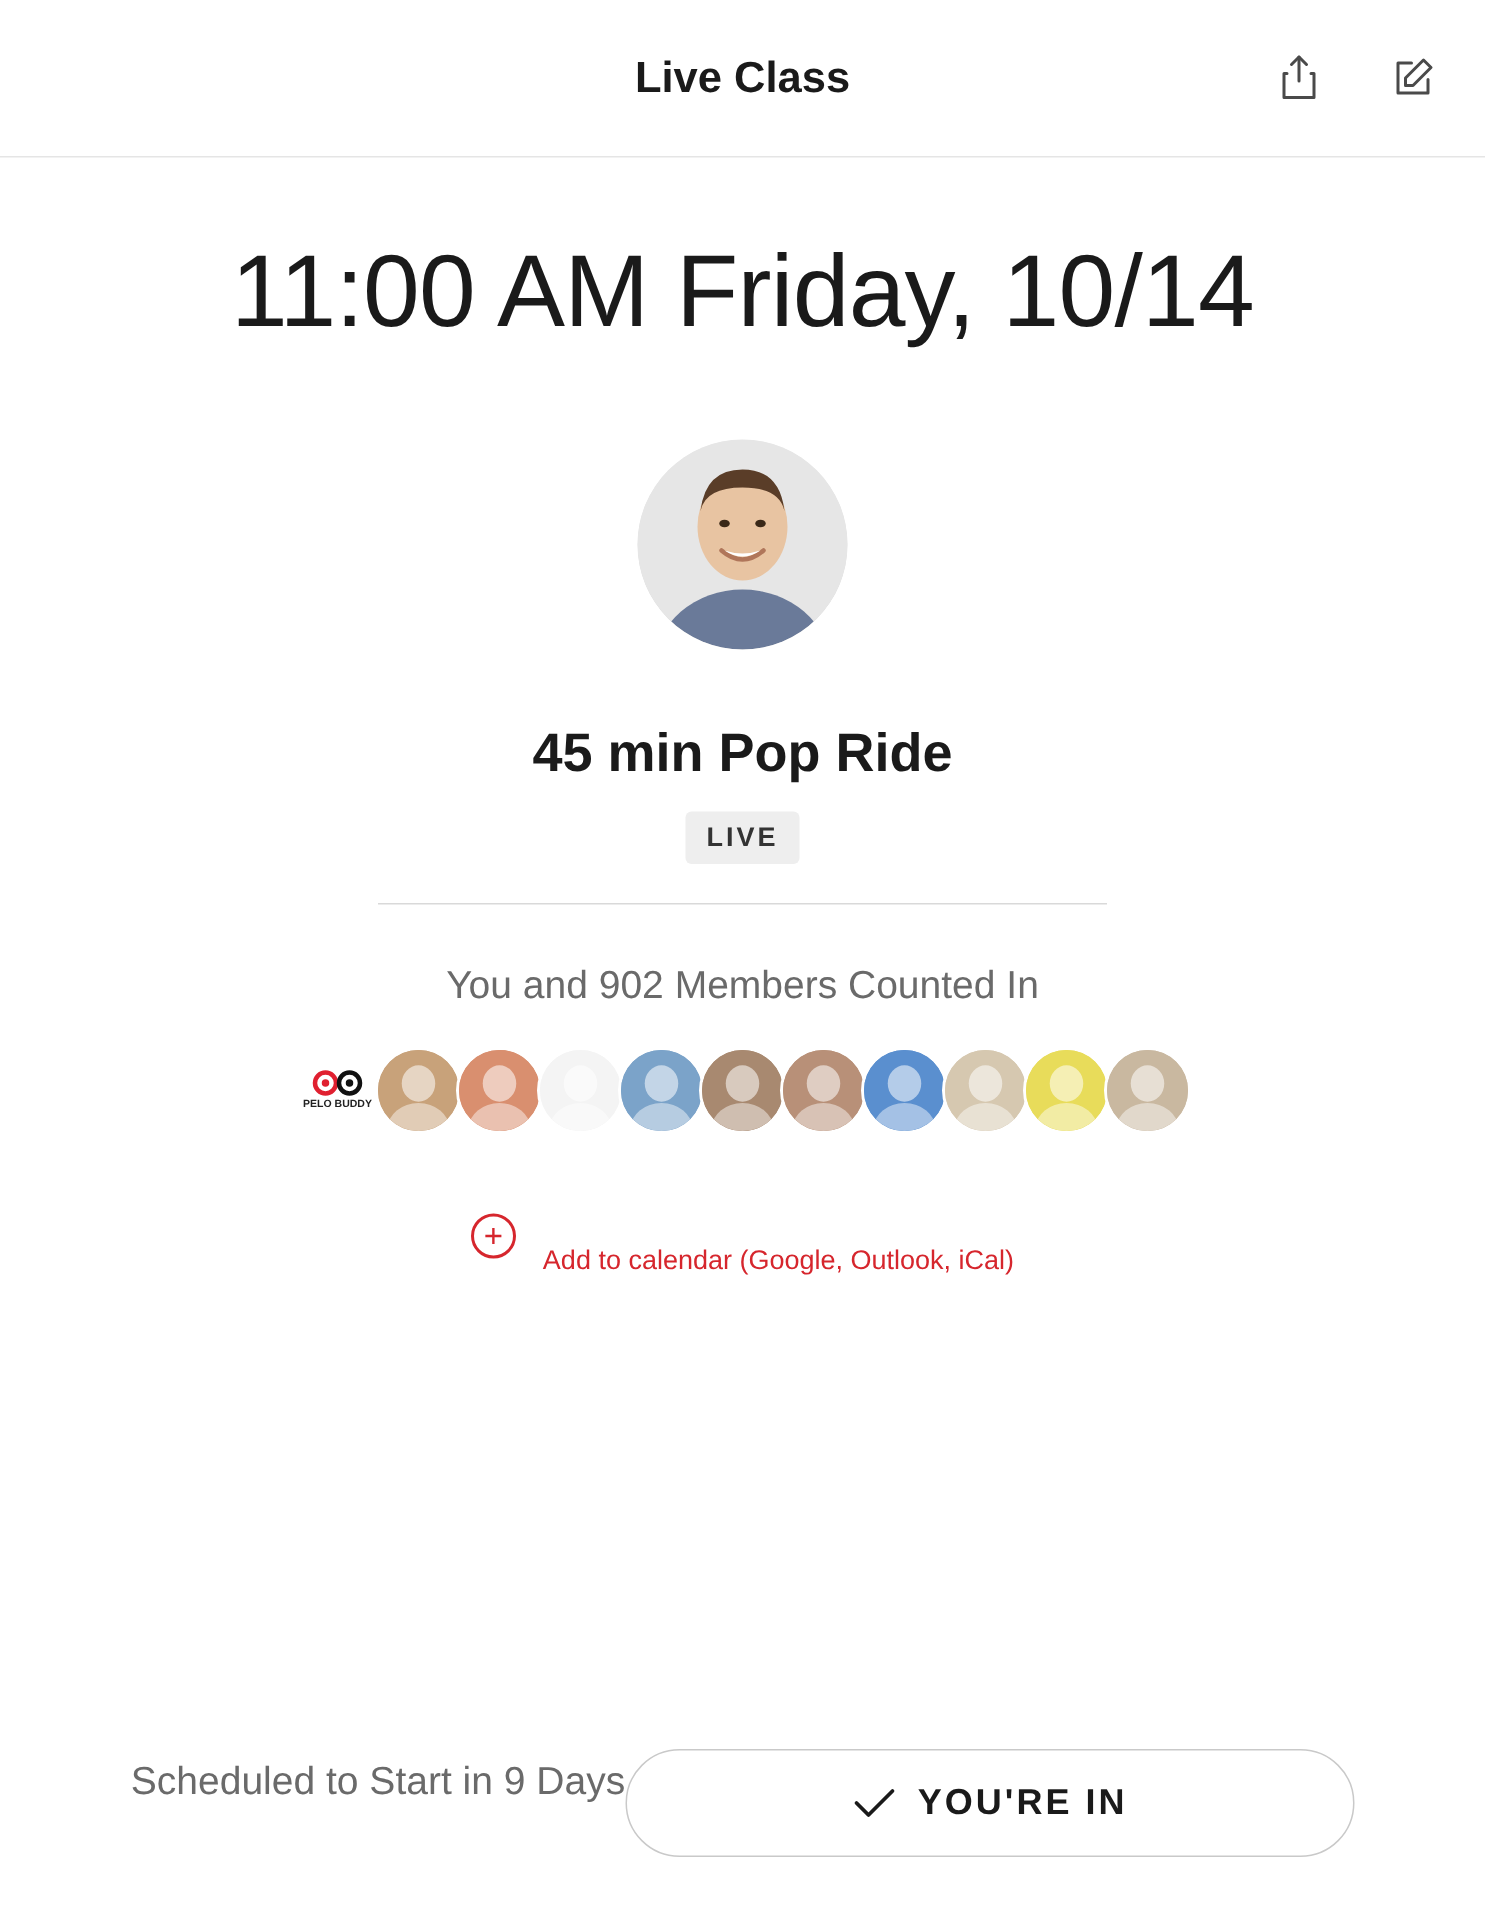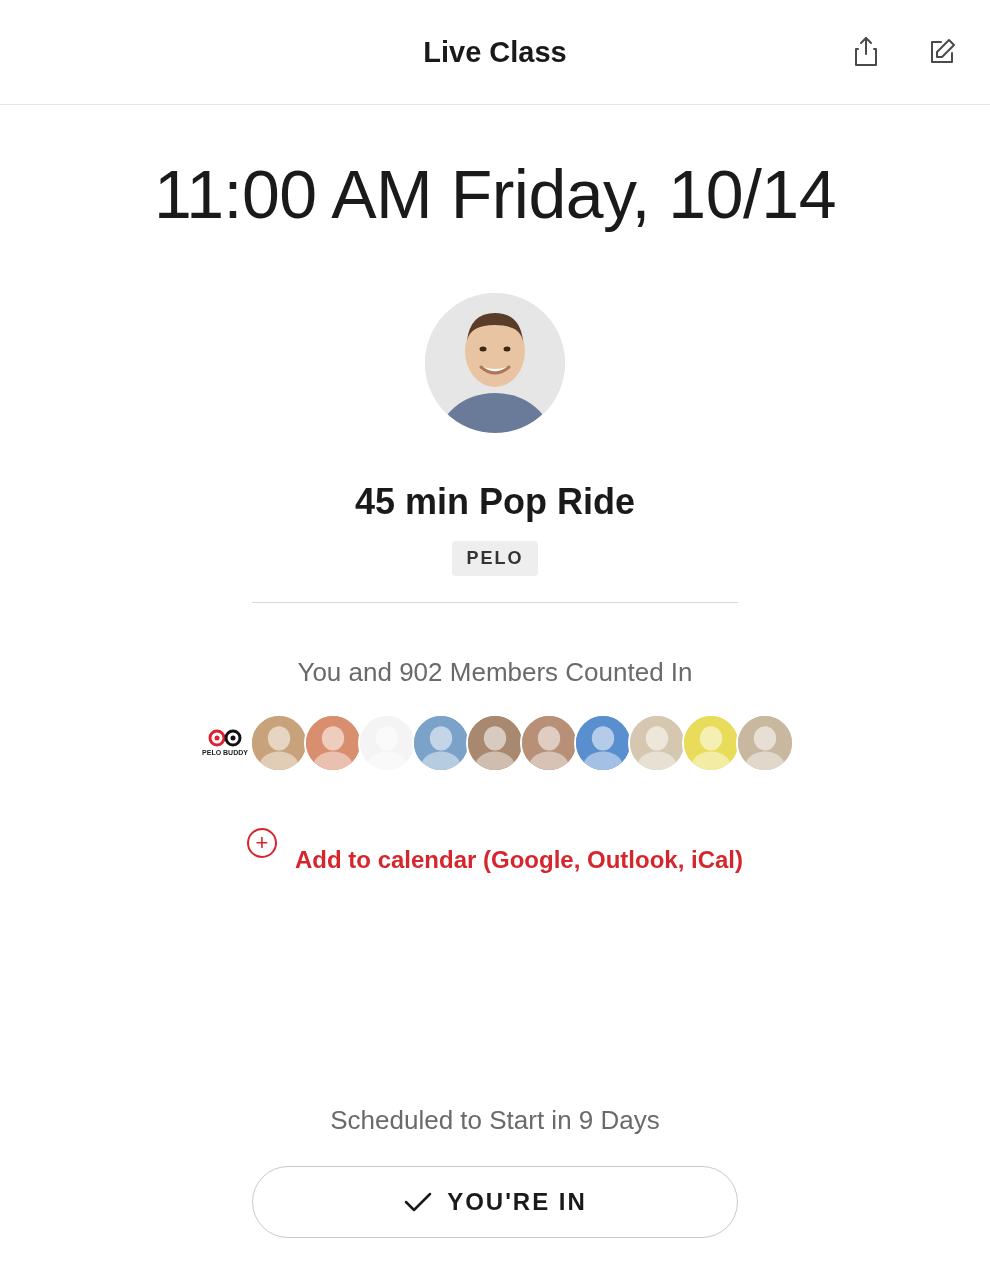--- a/index.html
+++ b/index.html
@@ -90,21 +90,21 @@
   .divider {
     width: 486px;
     height: 1px;
     background: #d9d9d9;
     margin-top: 26px;
   }
   .counted-in {
     font-size: 26px;
     font-weight: 400;
     color: #6a6a6a;
-    margin-top: 54px;
+    margin-top: 38px;
   }
   .avatar-row {
     display: flex;
     margin-top: 26px;
   }
   .member-avatar {
     width: 58px;
     height: 58px;
     border-radius: 50%;
     border: 2px solid #ffffff;
@@ -134,31 +134,31 @@
     border: 2px solid #d6262d;
     border-radius: 50%;
     display: flex;
     align-items: center;
     justify-content: center;
     font-size: 22px;
     font-weight: 400;
     line-height: 1;
   }
   .add-calendar-text {
-    font-size: 24px;
-    font-weight: 700;
+    font-size: 18px;
+    font-weight: 400;
     margin-top: 34px;
   }
   .footer {
     position: absolute;
     bottom: 40px;
     left: 0;
     right: 0;
     display: flex;
-    flex-direction: column;
+    flex-direction: row;
     align-items: center;
     justify-content: center;
   }
   .scheduled-text {
     font-size: 26px;
     color: #6a6a6a;
     font-weight: 400;
     margin-bottom: 30px;
   }
   .you-in-btn {
@@ -228,21 +228,21 @@
         <ellipse cx="82" cy="56" rx="3.5" ry="2.5" fill="#3a2818"></ellipse>
         <path d="M56 74 Q70 86 84 74" stroke="#b0765a" stroke-width="3" fill="none" stroke-linecap="round"></path>
         <path d="M58 74 Q70 82 82 74 Q70 78 58 74 Z" fill="#ffffff"></path>
       </g>
     </svg>
   </div>
 
   <div class="class-title">45 min Pop Ride</div>
 
 
-  <div class="live-badge">PELO</div>
+  <div class="live-badge">LIVE</div>
 
   <div class="divider"></div>
 
   <div class="counted-in">You and 902 Members Counted In</div>
 
   <div class="avatar-row">
 
   <div class="member-avatar pelo-av" style="background: rgb(255, 255, 255);">
         <div style="display:flex;flex-direction:column;align-items:center;gap:2px;">
           <svg width="36" height="18" viewBox="0 0 36 18">

